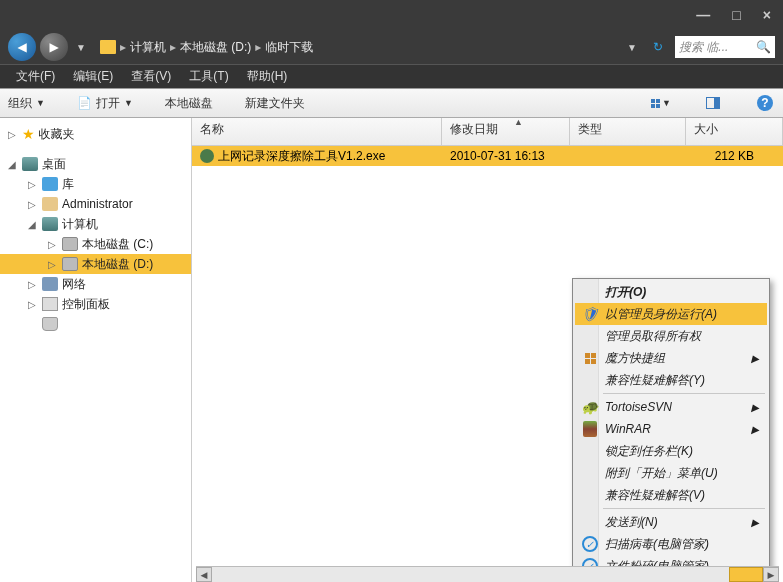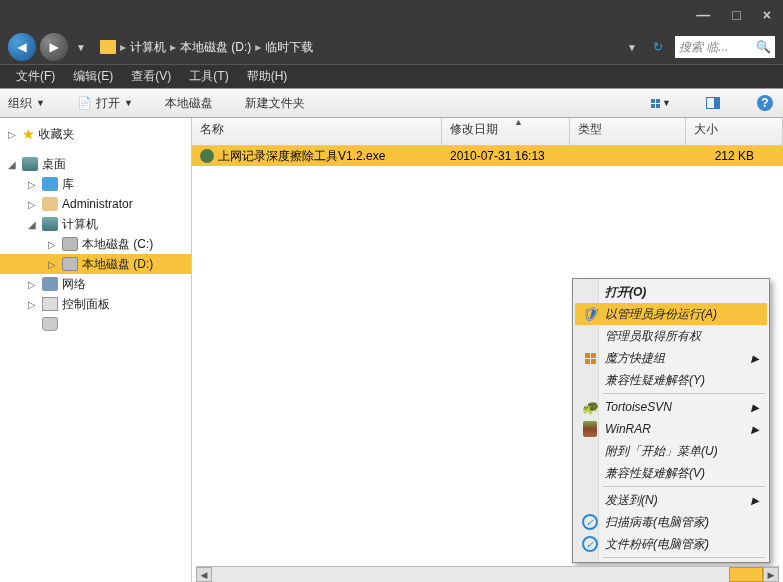--- a/index.html
+++ b/index.html
@@ -248,20 +248,21 @@
             <span>TortoiseSVN</span>
             <span class="arr">▶</span>
           </div>
         <div class="ctx-item">
             <span class="ctx-ico">
               <span class="rar"></span>
             </span>
             <span>WinRAR</span>
             <span class="arr">▶</span>
           </div>
+        <div class="ctx-item">锁定到任务栏(K)</div>
         <div class="ctx-item">附到「开始」菜单(U)</div>
         <div class="ctx-item">兼容性疑难解答(V)</div>
         <div class="ctx-sep"></div>
         <div class="ctx-item">
             <span>发送到(N)</span>
             <span class="arr">▶</span>
           </div>
         <div class="ctx-item">
             <span class="ctx-ico">
               <span class="qq">✓</span>

